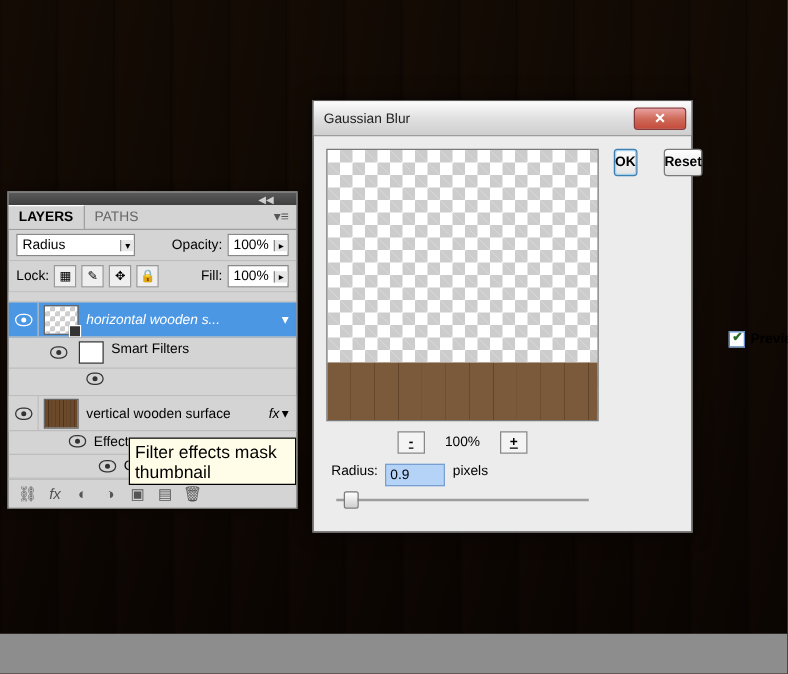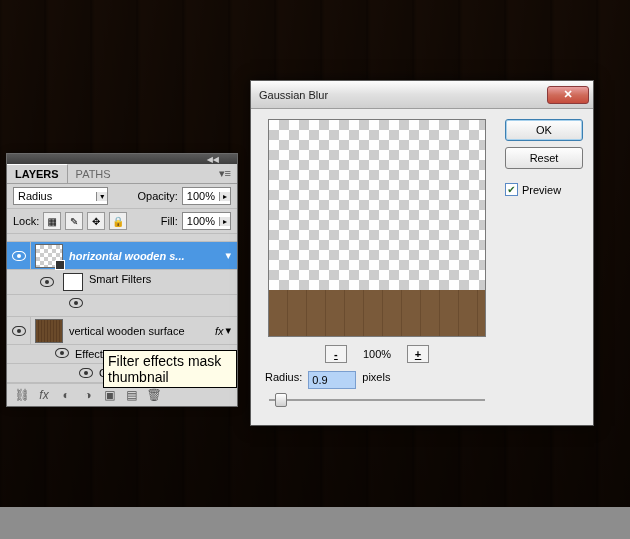--- a/index.html
+++ b/index.html
@@ -52,38 +52,38 @@
   .spacer-col { width:4px; }
 
   .thumb { width:28px; height:24px; border:1px solid #666; display:inline-block; }
   .checker { background:
     linear-gradient(45deg,#ccc 25%,transparent 25%,transparent 75%,#ccc 75%),
     linear-gradient(45deg,#ccc 25%,#fff 25%,#fff 75%,#ccc 75%);
     background-size:8px 8px; background-position:0 0,4px 4px; }
   .whitethumb { background:#fff; border:1px solid #333; width:20px; height:18px; }
   .wood-thumb { background: repeating-linear-gradient(90deg,#6a4a2a 0,#6a4a2a 2px,#4a2e18 3px); }
 
-  .layer-label { padding:0 6px; font-weight:bold; font-style:italic; font-size:11px; white-space:nowrap; overflow:hidden; }
+  .layer-label { padding:0 6px; font-weight:normal; font-style:italic; font-size:11px; white-space:nowrap; overflow:hidden; }
   .layer-row:not(.selected) .layer-label { font-weight:normal; font-style:normal; }
 
   .sub-row { display:flex; align-items:flex-start; padding:3px 4px 3px 48px; gap:6px; border-bottom:1px solid #bdbdbd; }
   .sub-sub-row { display:flex; align-items:center; padding:3px 4px 3px 72px; gap:6px; border-bottom:1px solid #bdbdbd; }
 
   .tooltip {
     position:absolute; left:96px; top:116px;
     background:#fffde8; border:1px solid #000; padding:2px 4px; font-size:14px;
     z-index:5;
   }
 
   .panel-footer { display:flex; align-items:center; gap:4px; padding:3px 6px; background:#d4d4d4; border-top:1px solid #bdbdbd; }
   .footer-icon { width:18px; height:16px; border:0; display:flex; align-items:center; justify-content:center; color:#555; font-size:12px; }
 
   
   .dialog {
-    position: absolute; left: 250px; top: 80px; width: 344px;
+    position: absolute; left: 250px; top: 80px; width: 304px;
     background: #ececec; border:1px solid #5a5a5a;
     box-shadow: 0 0 14px rgba(0,0,0,.6);
   }
   .titlebar {
     height: 28px; display:flex; align-items:center;
     background: linear-gradient(#fdfdfd,#e0e0e0,#cfcfcf);
     border-bottom:1px solid #9d9d9d; padding:0 4px 0 8px;
   }
   .titlebar .title { flex:1; color:#222; }
   .close-btn {
@@ -105,21 +105,21 @@
     background: repeating-linear-gradient(90deg,#7a5a3a 0,#7a5a3a 18px,#5a3e24 19px);
   }
   .zoom-row { display:flex; align-items:center; justify-content:center; gap:16px; margin:8px 0; }
   .zoom-btn { width:22px; height:18px; border:1px solid #888; background:#f4f4f4; display:flex; align-items:center; justify-content:center; font-weight:bold; text-decoration:underline; }
   .radius-row { display:flex; gap:6px; margin:6px 4px; }
   .radius-row input { width:48px; height:18px; border:1px solid #7a9ecf; padding:0 3px; background:#b5d3f7; color:#000; text-align:left; }
   .slider-row { padding:4px 8px 14px 8px; }
   .slider-track { height:2px; background:#9d9d9d; position:relative; }
   .slider-thumb { position:absolute; left:6px; top:-6px; width:12px; height:14px; background:linear-gradient(#fff,#cfcfcf); border:1px solid #7a7a7a; border-radius:2px; }
 
-  .button-col { display:flex; flex-direction:column; gap:6px; width:78px; }
+  .button-col { display:flex; gap:21px; width:78px;font-weight:bold; }
   .win-btn { height:22px; border:1px solid #7a7a7a; border-radius:3px; background:linear-gradient(#fefefe,#e4e4e4); display:flex; align-items:center; justify-content:center; }
   .win-btn.primary { border:1px solid #3c7fb1; box-shadow: inset 0 0 0 1px #a6d0ec; }
   .chk-row { display:flex; align-items:center; gap:4px; margin-top:8px; }
   .chk { width:13px; height:13px; border:1px solid #5a8ac6; background:#fff; display:flex; align-items:center; justify-content:center; color:#2a6b2a; font-size:10px; line-height:1; }
 </style>
 </head>
 <body>
 
 <div class="wood-bg"></div>
 <div class="floor"></div>

